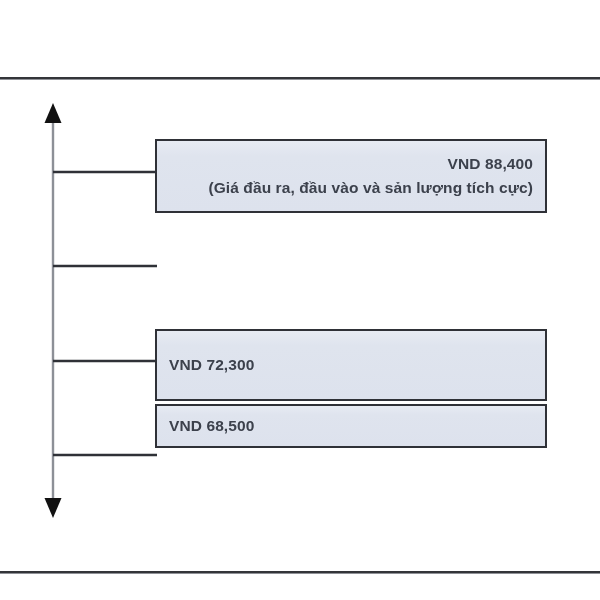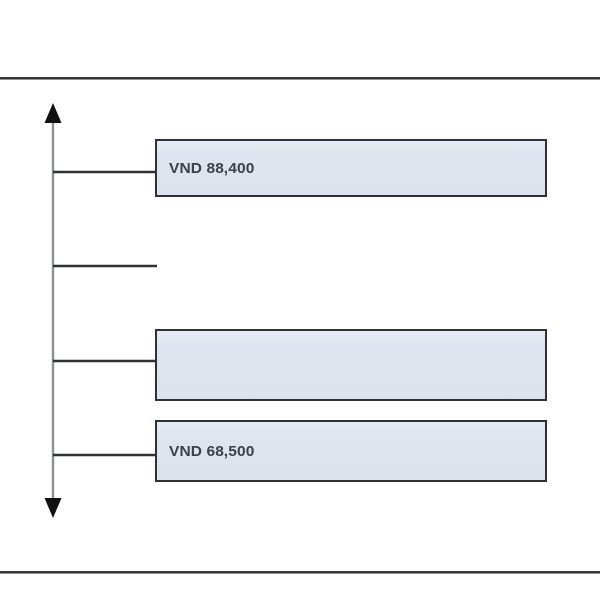--- a/index.html
+++ b/index.html
@@ -52,24 +52,24 @@
     border: 2px solid #2f3137;
     background: linear-gradient(to bottom,
                 #e7ebf3 0%,
                 #dfe4ee 22%,
                 #dde2ed 100%);
     display: flex;
     flex-direction: column;
     justify-content: center;
     padding: 0 12px;
   }
-  .box-1 { top: 139px; height: 58px; }
+  .box-1 { top: 139px; height: 74px; text-align: right; }
   .box-2 { top: 234px; height: 66px; }
   .box-3 { top: 329px; height: 72px; }
-  .box-4 { top: 420px; height: 62px; }
+  .box-4 { top: 404px; height: 44px; }
 
   .box-line {
     color: #3c414c;
     font-size: 15.5px;
     font-weight: 600;
     letter-spacing: 0.1px;
     line-height: 1.55;
     white-space: nowrap;
   }
   .box-line.detail {
@@ -95,23 +95,25 @@
     <g stroke="#2f3137" stroke-width="2.6">
       <line x1="53" y1="172" x2="157" y2="172"></line>
       <line x1="53" y1="266" x2="157" y2="266"></line>
       <line x1="53" y1="361" x2="157" y2="361"></line>
       <line x1="53" y1="455" x2="157" y2="455"></line>
     </g>
   </svg>
 
   <div class="value-box box-1">
     <div class="box-line">VND 88,400</div>
+    <div class="box-line detail">(Giá đầu ra, đầu vào và sản lượng tích cực)</div>
   </div>
 
 
   <div class="value-box box-3">
+    <div class="box-line">VND 72,300</div>
   </div>
 
   <div class="value-box box-4">
     <div class="box-line">VND 68,500</div>
   </div>
 
 </div>
 
 </body></html>

